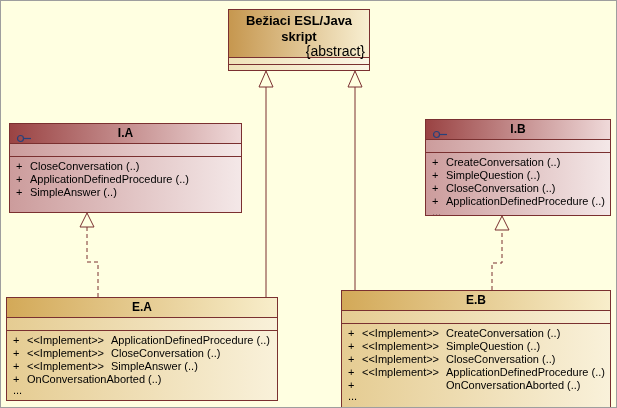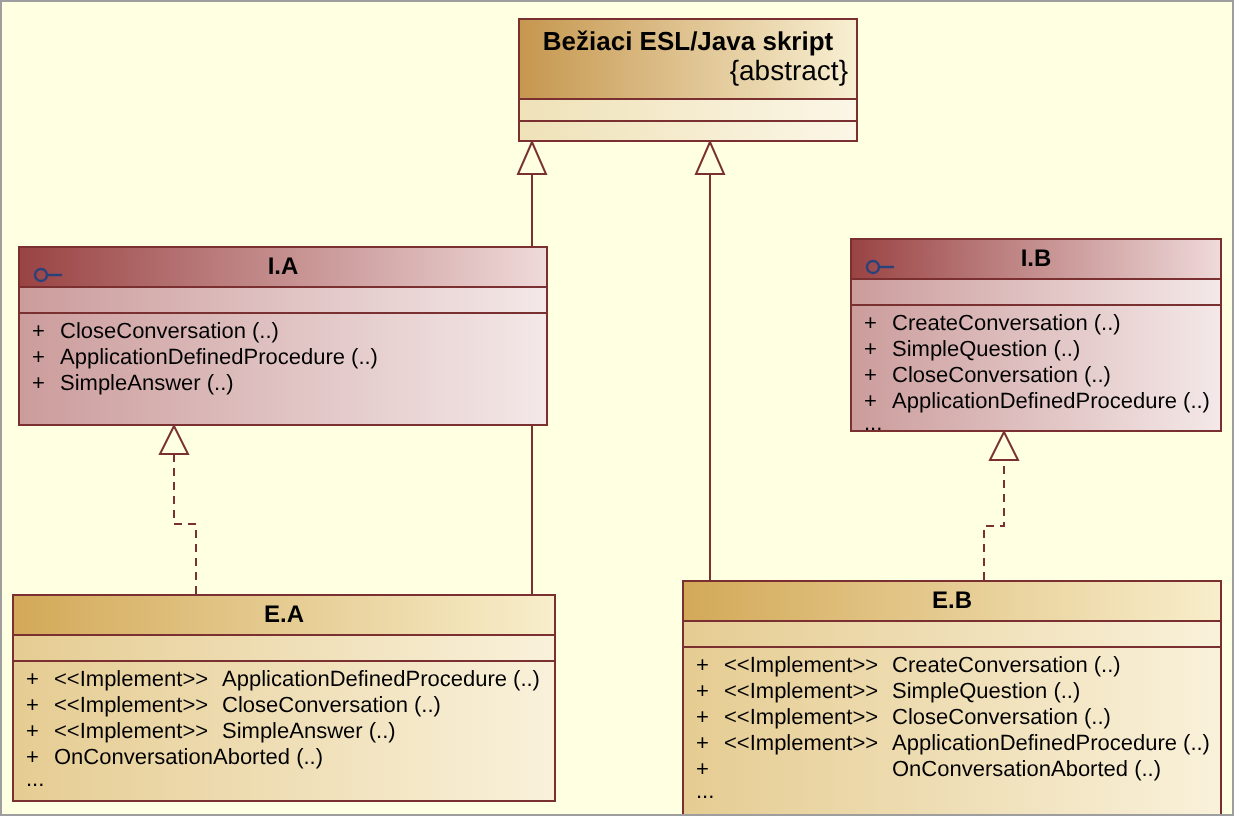--- a/index.html
+++ b/index.html
@@ -71,30 +71,30 @@
     <g stroke="#7A3030" fill="none">
       <polyline points="97,296 97,261 86,261 86,226" stroke-dasharray="4,3"></polyline>
       <polygon points="86,212 79,226 93,226" fill="#FFFFE1"></polygon>
     </g>
     <g stroke="#7A3030" fill="none">
       <polyline points="491,289 491,262 501,262 501,229" stroke-dasharray="4,3"></polyline>
       <polygon points="501,215 494,229 508,229" fill="#FFFFE1"></polygon>
     </g>
   </svg>
 
-  <div class="uml-box" style="left:227px;top:8px;width:170px;height:62px;margin-left:31px;">
+  <div class="uml-box" style="left:227px;top:8px;width:142px;height:62px;">
     <div class="hdr abstract-hdr tan-h">
       <div class="title">Bežiaci ESL/Java skript</div>
       <div class="stereo">{abstract}</div>
     </div>
     <div class="comp empty thin tan-b"></div>
     <div class="comp empty thin tan-b"></div>
   </div>
 
-  <div class="uml-box" style="left:8px;top:122px;width:265px;height:90px;">
+  <div class="uml-box" style="left:8px;top:122px;width:233px;height:90px;">
     <div class="hdr mar-h">
       <span class="lollipop">
         <svg width="16" height="9" viewBox="0 0 16 9">
             <circle cx="4.5" cy="4.5" r="3" fill="none" stroke="#27427C" stroke-width="1.2"></circle>
             <line x1="8" y1="4.5" x2="15" y2="4.5" stroke="#27427C" stroke-width="1.2"></line>
           </svg>
       </span>
       <div class="title">I.A</div>
     </div>
     <div class="comp empty mar-b"></div>

